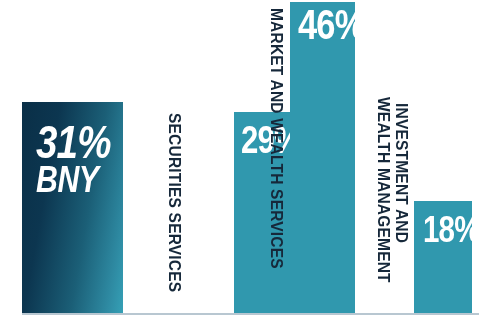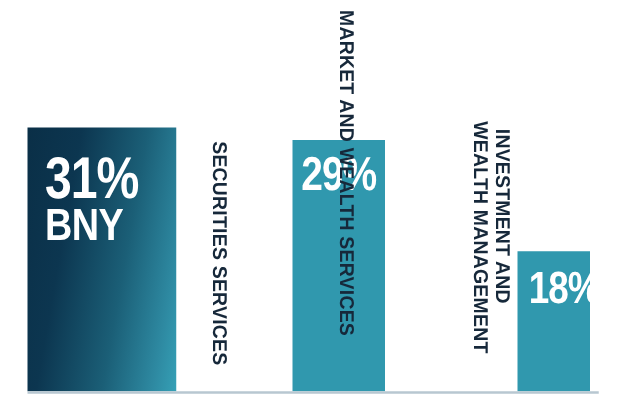--- a/index.html
+++ b/index.html
@@ -115,31 +115,34 @@
   .vlabel-3 { left: 268px; top: 8px;  }
 
   .vlabel-4a { left: 393px; top: 103px; }
   .vlabel-4b { left: 375px; top: 97px;  }
 </style>
 </head>
 <body>
 
 <div id="chart-root">
 
-  <div class="bar bar-gradient" style="left:22px; width:119px; height:211px;">
+  <div class="bar bar-gradient" style="left:22px; width:101px; height:211px;font-style:italic;">
     <span class="value bar1-value">31%</span>
     <span class="bar1-name">BNY</span>
   </div>
 
   <div class="vlabel vlabel-2">SECURITIES SERVICES</div>
   <div class="bar bar-solid" style="left:186px; width:74px; height:201px;margin-left:48px;">
     <span class="value bar2-value">29%</span>
   </div>
 
   <div class="vlabel vlabel-3">MARKET AND WEALTH SERVICES</div>
+  <div class="bar bar-solid" style="left:290px; width:65px; height:311px;">
+    <span class="value bar3-value">46%</span>
+  </div>
 
   <div class="vlabel vlabel-4b">WEALTH MANAGEMENT</div>
   <div class="vlabel vlabel-4a">INVESTMENT AND</div>
   <div class="bar bar-solid" style="left:414px; width:58px; height:112px;">
     <span class="value bar4-value">18%</span>
   </div>
 
   <div class="baseline"></div>
 
 </div>

